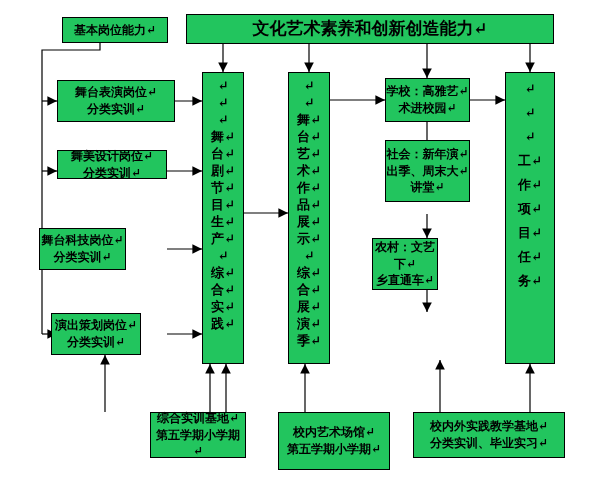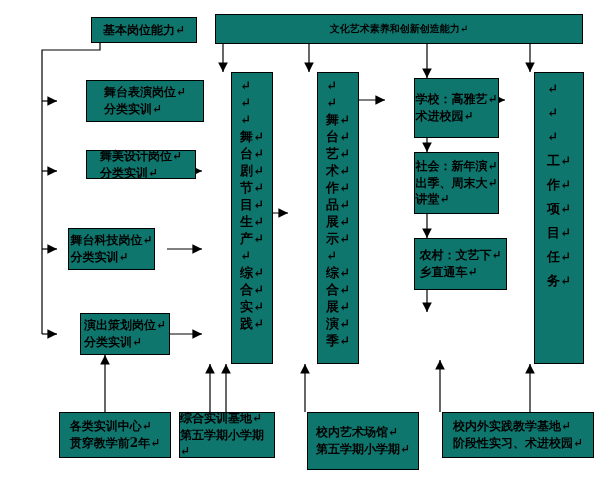--- a/index.html
+++ b/index.html
@@ -3,28 +3,27 @@
 <meta charset="utf-8">
 <style>
   * { margin:0; padding:0; box-sizing:border-box; }
   html,body { background:#ffffff; }
   .canvas {
     position:relative; width:600px; height:487px; background:#ffffff;
     font-family:"DejaVu Serif","Liberation Serif",serif;
     font-weight:bold; color:#000; overflow:hidden;
   }
   .box {
-    position:absolute; border:1px solid #000; background:#0f766e;
+    position:absolute; border:1px solid #000; background:#22c55e;
     display:flex; align-items:center; justify-content:center;
-    text-align:left;
-    margin-left:29px;
+    text-align:center;
   }
   .vbox { align-items:flex-start; padding-top:4px; }
   .txt  { white-space:pre-line; font-size:12px; line-height:1.4; }
-  .big  { font-size:10px; }
+  .big  { font-size:17px; }
   .vtxt { white-space:pre-line; font-size:13px; }
   .lh17 { line-height:17px; }
   .lh24 { line-height:24px; }
   svg.connectors { position:absolute; left:0; top:0; }
 </style>
 </head>
 <body>
 
 <div class="canvas">
 
@@ -122,56 +121,52 @@
 展↵
 示↵
 ↵
 综↵
 合↵
 展↵
 演↵
 季↵</span>
   </div>
 
-  <div class="box" style="left:385px;top:78px;width:85px;height:60px">
+  <div class="box" style="left:385px;top:78px;width:85px;height:44px">
     <span class="txt">学校：高雅艺↵
 术进校园↵</span>
   </div>
-  <div class="box" style="left:385px;top:152px;width:85px;height:62px">
+  <div class="box" style="left:385px;top:140px;width:85px;height:62px">
     <span class="txt">社会：新年演↵
 出季、周末大↵
 讲堂↵</span>
   </div>
-  <div class="box" style="left:385px;top:238px;width:93px;height:52px">
+  <div class="box" style="left:372px;top:238px;width:66px;height:52px">
     <span class="txt">农村：文艺下↵
 乡直通车↵</span>
   </div>
 
   <div class="box vbox" style="left:505px;top:72px;width:50px;height:292px">
     <span class="vtxt lh24">↵
 ↵
 ↵
 工↵
 作↵
 项↵
 目↵
 任↵
 务↵</span>
   </div>
 
-  <div class="box" style="left:30px;top:412px;width:112px;height:46px">
-    <span class="txt">各类实训中心↵
-贯穿教学前2年↵</span>
-  </div>
   <div class="box" style="left:150px;top:412px;width:96px;height:46px">
     <span class="txt">综合实训基地↵
 第五学期小学期↵</span>
   </div>
   <div class="box" style="left:278px;top:412px;width:112px;height:58px">
     <span class="txt">校内艺术场馆↵
 第五学期小学期↵</span>
   </div>
   <div class="box" style="left:413px;top:412px;width:152px;height:46px">
     <span class="txt">校内外实践教学基地↵
-阶段性实习、术进校园↵</span>
+分类实训、毕业实习↵</span>
   </div>
 
 </div>
 
 </body></html>

